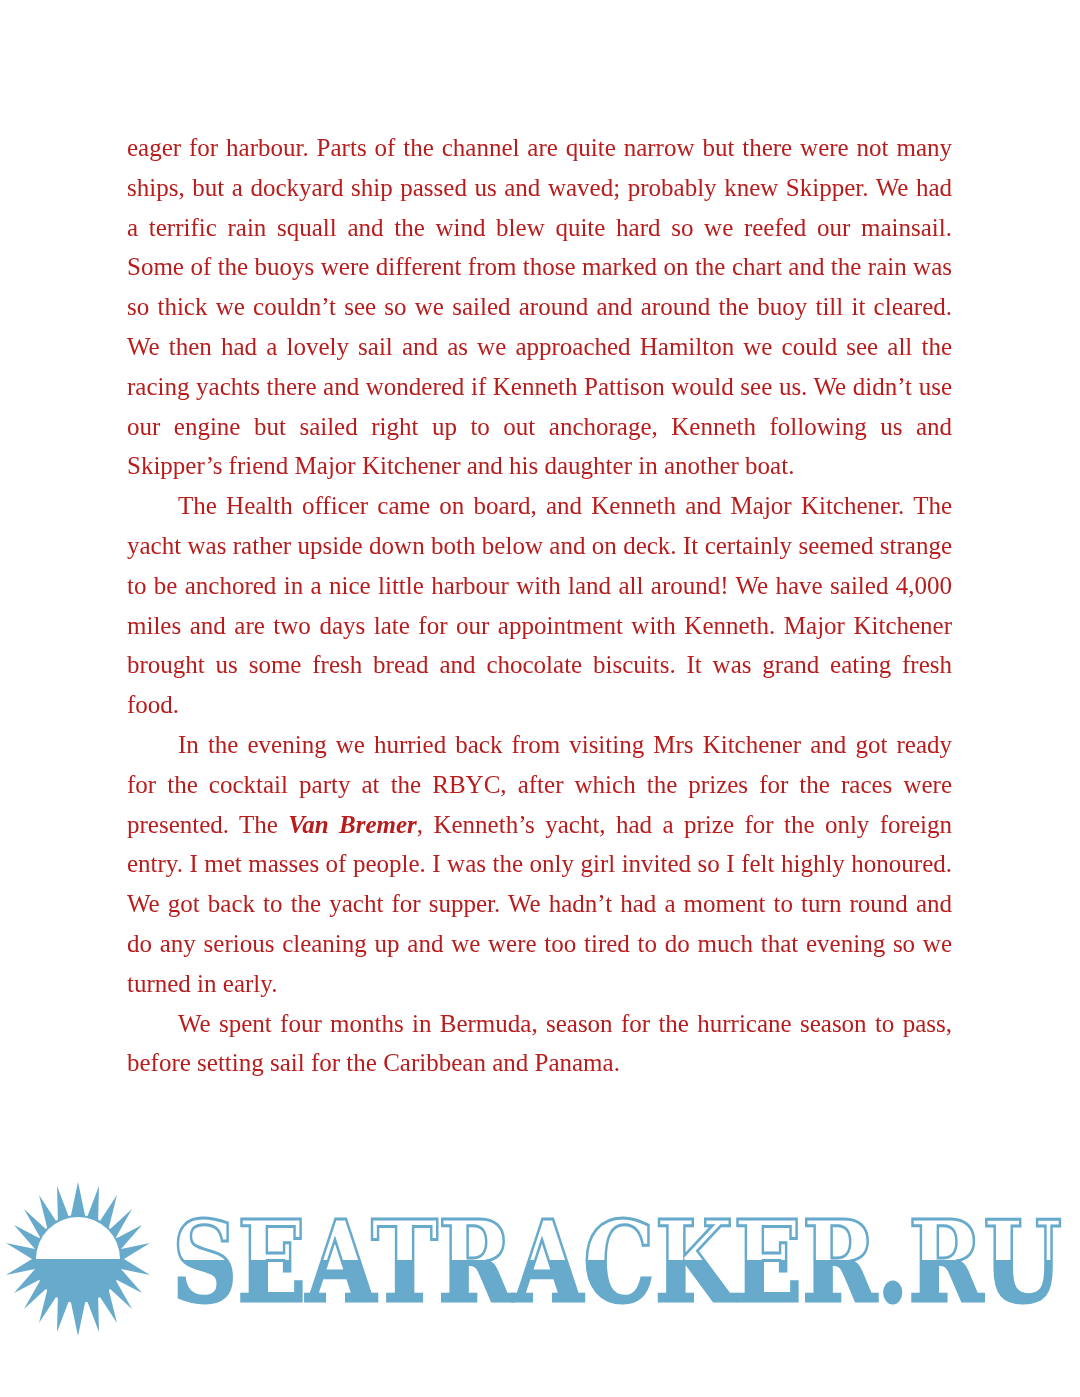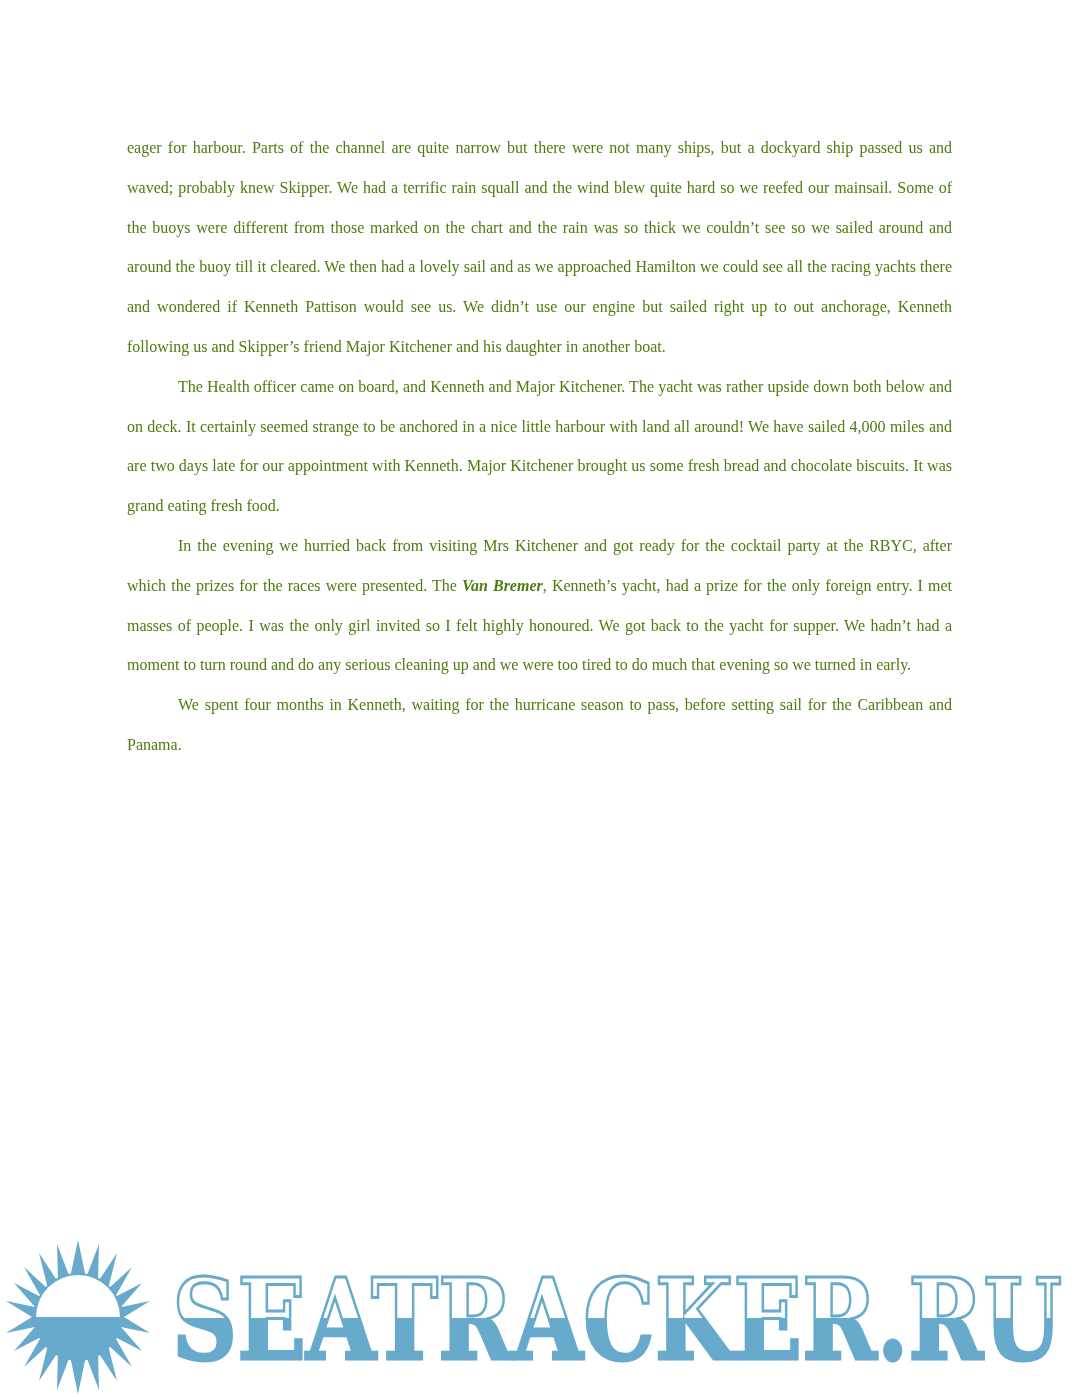--- a/index.html
+++ b/index.html
@@ -12,41 +12,41 @@
     height: 1397px;
     position: relative;
     overflow: hidden;
   }
   .page-text {
     position: absolute;
     left: 127px;
     top: 128px;
     width: 825px;
     font-family: "Liberation Serif", serif;
-    font-size: 16px;
+    font-size: 25px;
     line-height: 39.8px;
-    color: #4d7c0f;
+    color: #b91c1c;
     text-align: justify;
   }
   .page-text p {
     margin: 0;
     text-indent: 51px;
     text-align: justify;
   }
   .page-text p.no-indent {
     text-indent: 0;
   }
   .page-text em {
     font-style: italic;
     font-weight: bold;
   }
   .logo {
     position: absolute;
     left: 0;
-    top: 1238px;
+    top: 1180px;
     width: 1080px;
     height: 159px;
   }
   .logo svg {
     display: block;
   }
   .wordmark-text {
     font-family: "DejaVu Serif", serif;
     font-weight: bold;
   }
@@ -58,21 +58,21 @@
   <p class="no-indent">
     <span>eager for harbour. Parts of the channel are quite narrow but there were not many ships, but a dockyard ship passed us and waved; probably knew Skipper. We had a terrific rain squall and the wind blew quite hard so we reefed our mainsail. Some of the buoys were different from those marked on the chart and the rain was so thick we couldn’t see so we sailed around and around the buoy till it cleared. We then had a lovely sail and as we approached Hamilton we could see all the racing yachts there and wondered if Kenneth Pattison would see us. We didn’t use our engine but sailed right up to out anchorage, Kenneth following us and Skipper’s friend Major Kitchener and his daughter in another boat.</span>
   </p>
   <p>
     <span>The Health officer came on board, and Kenneth and Major Kitchener. The yacht was rather upside down both below and on deck. It certainly seemed strange to be anchored in a nice little harbour with land all around! We have sailed 4,000 miles and are two days late for our appointment with Kenneth. Major Kitchener brought us some fresh bread and chocolate biscuits. It was grand eating fresh food.</span>
   </p>
   <p>
     <span>In the evening we hurried back from visiting Mrs Kitchener and got ready for the cocktail party at the RBYC, after which the prizes for the races were presented. The </span><em>Van Bremer</em><span>, Kenneth’s yacht, had a prize for the only foreign entry. I met masses of people. I was the only girl invited so I felt highly honoured. We got back to the yacht for supper. We hadn’t had a moment to turn round and do any serious cleaning up and we were too tired to do much that evening so we turned in early.</span>
   </p>
   <p>
-    <span>We spent four months in Kenneth, waiting for the hurricane season to pass, before setting sail for the Caribbean and Panama.</span>
+    <span>We spent four months in Bermuda, season for the hurricane season to pass, before setting sail for the Caribbean and Panama.</span>
   </p>
 </div>
 
 <div class="logo">
   <svg width="1080" height="159" viewBox="0 0 1080 159" xmlns="http://www.w3.org/2000/svg">
     <defs>
       <clipPath id="sky-clip">
         <rect x="0" y="0" width="1080" height="80"></rect>
       </clipPath>
       <clipPath id="sea-clip">

